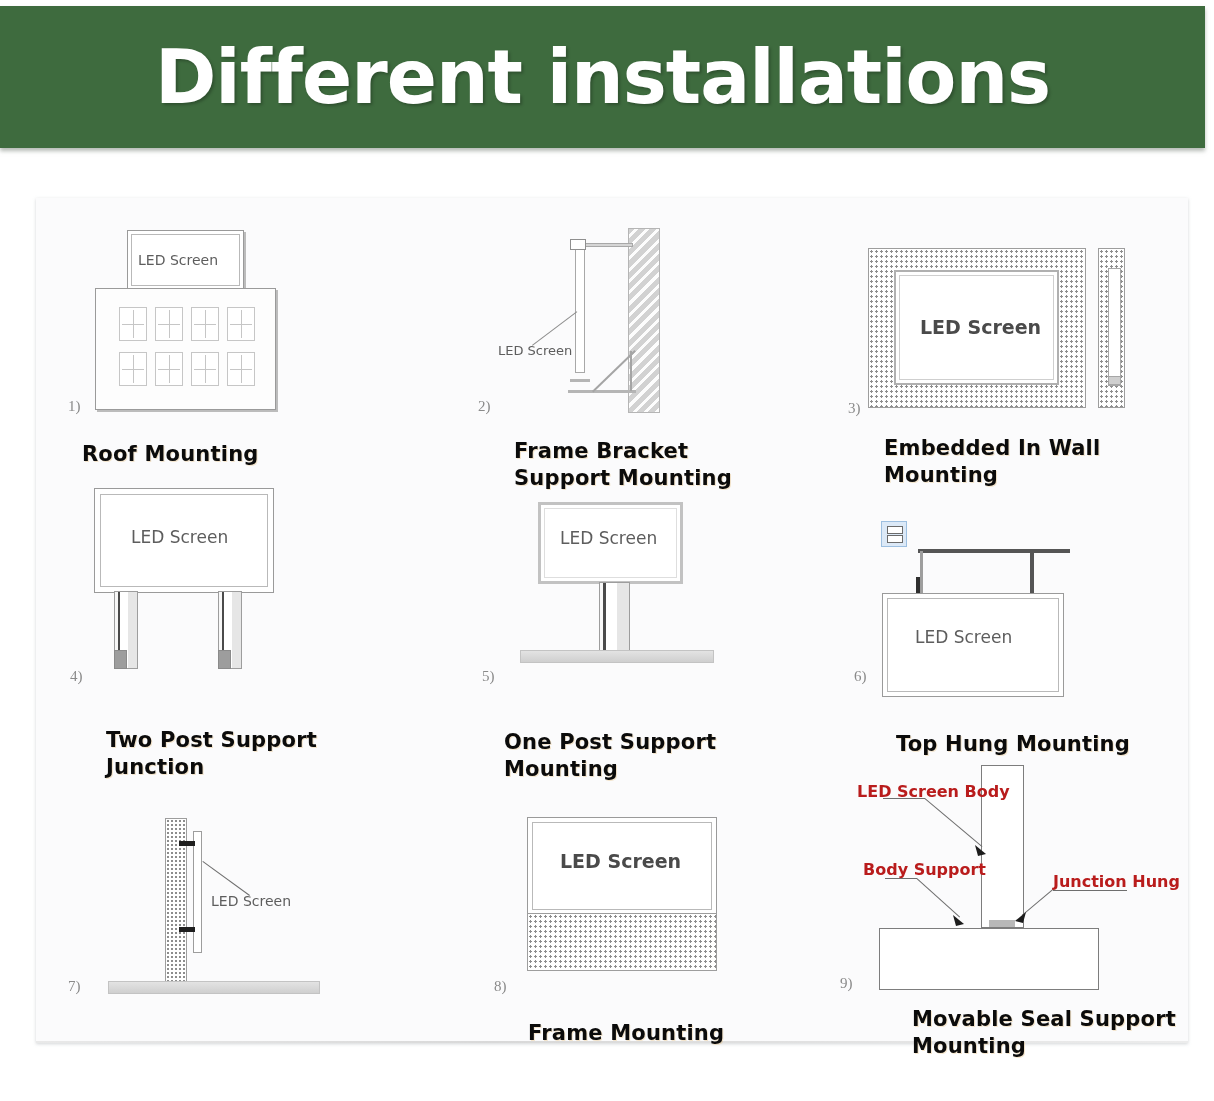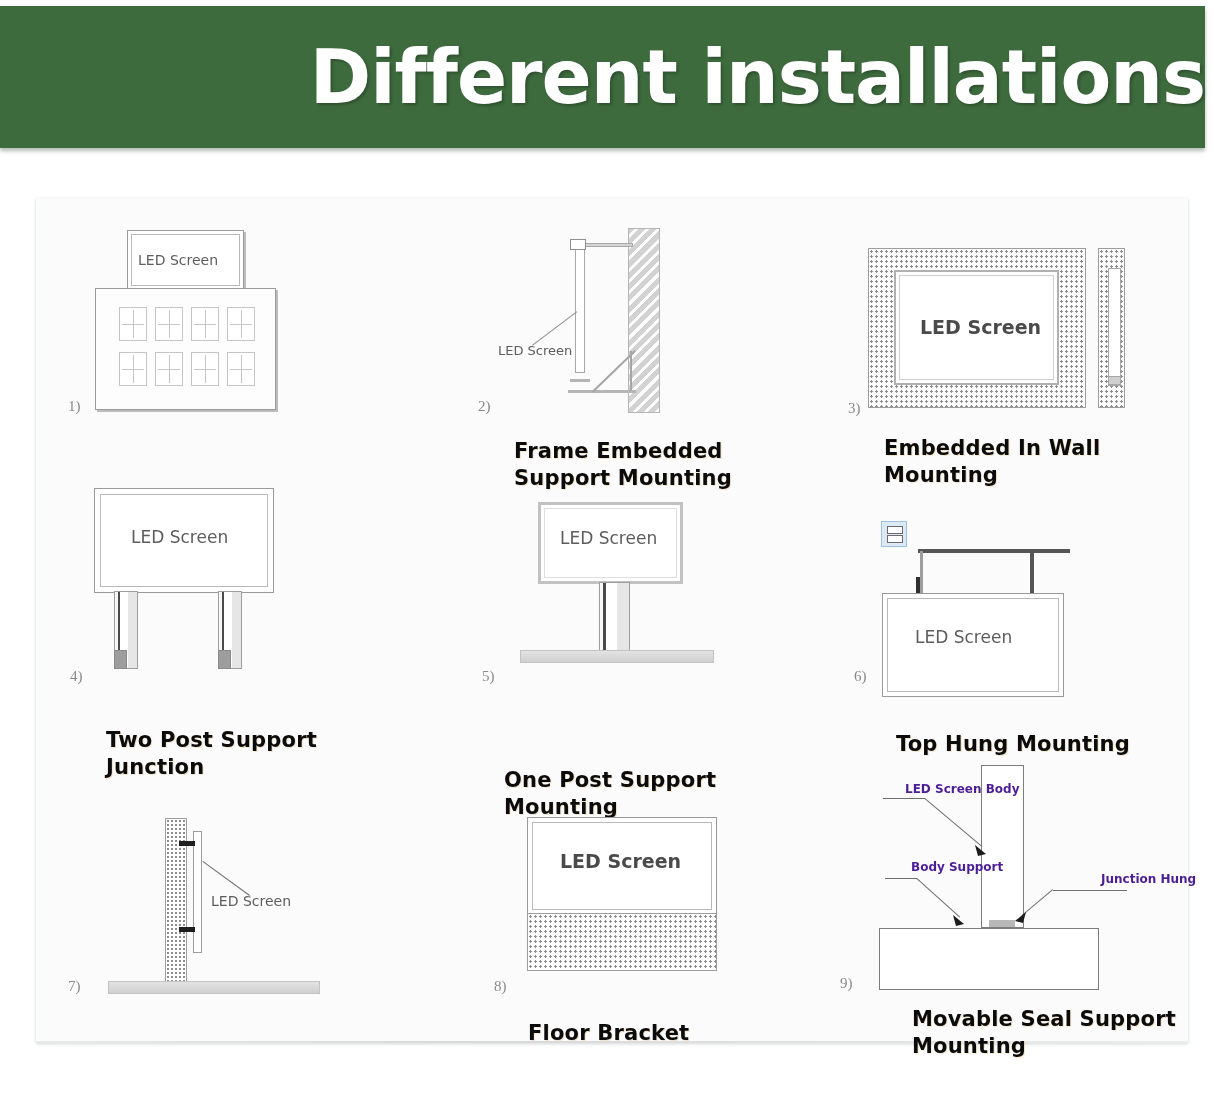--- a/index.html
+++ b/index.html
@@ -15,21 +15,21 @@
   #header-banner{
     position:absolute;
     left:0;top:6px;width:1205px;height:142px;
     background:#3e6b3e;
     box-shadow:0 3px 4px rgba(120,130,120,.55);
   }
   #header-title{
     position:absolute;
     left:0;right:0;top:50%;
     transform:translateY(-50%);
-    text-align:right;
+    text-align:center;
     color:#ffffff;
     font-size:74px;
     font-weight:bold;
     font-family:"DejaVu Sans", sans-serif;
     letter-spacing:-1px;
     text-shadow:2px 2px 3px rgba(0,0,0,.25);
     white-space:nowrap;
   }
 
   
@@ -133,26 +133,25 @@
     position:absolute;left:5px;width:14px;height:6px;
     border:1px solid #6b6b6b;background:#fff;
   }
   .broken-img-icon i.a{ top:4px; }
   .broken-img-icon i.b{ top:13px; }
 
   .leader{ position:absolute; background:#6e6e6e; transform-origin:0 0; height:1px; }
 
   .lbl{
     position:absolute;
-    font-size:12px;
-    color:#4c1d95;
+    font-size:16px;
+    color:#b91c1c;
     font-family:"DejaVu Sans", sans-serif;
     font-weight:bold;
     white-space:nowrap;
-    margin-left:48px;
   }
   .panel-edge{
     position:absolute;left:36px;top:1041px;width:1152px;height:2px;
     background:linear-gradient(90deg,#e9e9e9,#d8d8d8 40%,#ececec);
   }
 </style>
 </head>
 <body>
 
 <div id="header-banner">
@@ -175,41 +174,42 @@
     <div class="win" style="left:59px;top:82px;width:26px;height:32px;"></div>
     <div class="win" style="left:95px;top:82px;width:26px;height:32px;"></div>
     <div class="win" style="left:131px;top:82px;width:26px;height:32px;"></div>
     <div class="win" style="left:167px;top:82px;width:26px;height:32px;"></div>
     <div class="win" style="left:59px;top:127px;width:26px;height:32px;"></div>
     <div class="win" style="left:95px;top:127px;width:26px;height:32px;"></div>
     <div class="win" style="left:131px;top:127px;width:26px;height:32px;"></div>
     <div class="win" style="left:167px;top:127px;width:26px;height:32px;"></div>
   </div>
   <div class="num" style="left:68px;top:398px;">1)</div>
+  <div class="caption" style="left:82px;top:441px;width:320px;">Roof Mounting</div>
 
   <div class="fig" style="left:470px;top:225px;width:320px;height:200px;">
 
     <div class="box hatch" style="left:158px;top:3px;width:32px;height:185px;"></div>
 
     <div class="box" style="left:105px;top:18px;width:10px;height:130px;border:1px solid #a8a8a8;background:#fff;"></div>
 
     <div class="thin" style="left:105px;top:18px;width:58px;height:4px;background:#d5d5d5;border:1px solid #a8a8a8;box-sizing:border-box;"></div>
     <div class="box" style="left:100px;top:14px;width:16px;height:11px;border:1px solid #8f8f8f;background:#fff;"></div>
 
     <div class="thin" style="left:100px;top:154px;width:20px;height:3px;background:#b5b5b5;"></div>
     <div class="thin" style="left:98px;top:165px;width:68px;height:3px;background:#b5b5b5;"></div>
 
     <div class="leader" style="left:122px;top:166px;width:59px;height:2px;background:#a5a5a5;transform:rotate(-44deg);transform-origin:0 0;"></div>
     <div class="thin" style="left:160px;top:126px;width:2px;height:40px;background:#a5a5a5;"></div>
 
     <div class="leader" style="left:62px;top:120px;width:56px;height:1px;background:#8c8c8c;transform:rotate(-37deg);transform-origin:0 0;"></div>
     <div class="ledtxt" style="left:28px;top:118px;font-size:13px;">LED Screen</div>
   </div>
   <div class="num" style="left:478px;top:398px;">2)</div>
-  <div class="caption" style="left:514px;top:438px;width:320px;">Frame Embedded
+  <div class="caption" style="left:514px;top:438px;width:320px;">Frame Bracket
 Support Mounting</div>
 
   <div class="fig" style="left:862px;top:240px;width:310px;height:180px;">
 
     <div class="box stipple" style="left:6px;top:8px;width:218px;height:160px;"></div>
 
     <div class="box" style="left:32px;top:30px;width:165px;height:115px;border:2px solid #b0b0b0;background:#fff;"></div>
     <div class="box" style="left:37px;top:35px;width:155px;height:105px;border:1px solid #cfcfcf;background:#fff;"></div>
     <div class="ledtxt" style="left:58px;top:76px;font-size:19px;font-weight:bold;color:#4a4a4a;">LED Screen</div>
 
@@ -235,21 +235,21 @@
 Junction</div>
 
   <div class="fig" style="left:510px;top:500px;width:300px;height:190px;">
     <div class="box" style="left:28px;top:2px;width:145px;height:82px;border:3px solid #c2c2c2;background:#fff;"></div>
     <div class="box" style="left:34px;top:8px;width:133px;height:70px;border:1px solid #dedede;background:#fff;"></div>
     <div class="ledtxt" style="left:50px;top:28px;font-size:17px;">LED Screen</div>
     <div class="box post" style="left:89px;top:82px;width:31px;height:70px;"></div>
     <div class="box ground" style="left:10px;top:150px;width:194px;height:13px;"></div>
   </div>
   <div class="num" style="left:482px;top:668px;">5)</div>
-  <div class="caption" style="left:504px;top:729px;width:320px;margin-top:38px;">One Post Support
+  <div class="caption" style="left:504px;top:729px;width:320px;">One Post Support
 Mounting</div>
 
   <div class="fig" style="left:880px;top:515px;width:300px;height:190px;">
     <div class="broken-img-icon" style="left:1px;top:6px;">
       <i class="a"></i>
         <i class="b"></i>
     </div>
 
     <div class="thin" style="left:38px;top:34px;width:152px;height:4px;background:#555;"></div>
     <div class="thin" style="left:40px;top:36px;width:3px;height:44px;background:#9e9e9e;"></div>
@@ -274,21 +274,21 @@
   </div>
   <div class="num" style="left:68px;top:978px;">7)</div>
 
   <div class="fig" style="left:525px;top:815px;width:300px;height:180px;">
     <div class="box frame-outer" style="left:2px;top:2px;width:190px;height:98px;"></div>
     <div class="box frame-inner" style="left:7px;top:7px;width:180px;height:88px;"></div>
     <div class="ledtxt" style="left:35px;top:35px;font-size:19px;font-weight:bold;color:#4a4a4a;">LED Screen</div>
     <div class="box stipple" style="left:2px;top:98px;width:190px;height:58px;"></div>
   </div>
   <div class="num" style="left:494px;top:978px;">8)</div>
-  <div class="caption" style="left:528px;top:1020px;width:330px;">Floor Bracket</div>
+  <div class="caption" style="left:528px;top:1020px;width:330px;">Frame Mounting</div>
 
   <div class="fig" style="left:855px;top:760px;width:330px;height:230px;">
 
     <div class="box" style="left:126px;top:5px;width:43px;height:163px;border:1px solid #7d7d7d;background:#fff;"></div>
 
     <div class="box" style="left:24px;top:168px;width:220px;height:62px;border:1px solid #7d7d7d;background:#fff;"></div>
 
     <div class="thin" style="left:134px;top:160px;width:26px;height:7px;background:#b8b8b8;"></div>
 
     <div class="lbl" style="left:2px;top:22px;">LED Screen Body</div>

